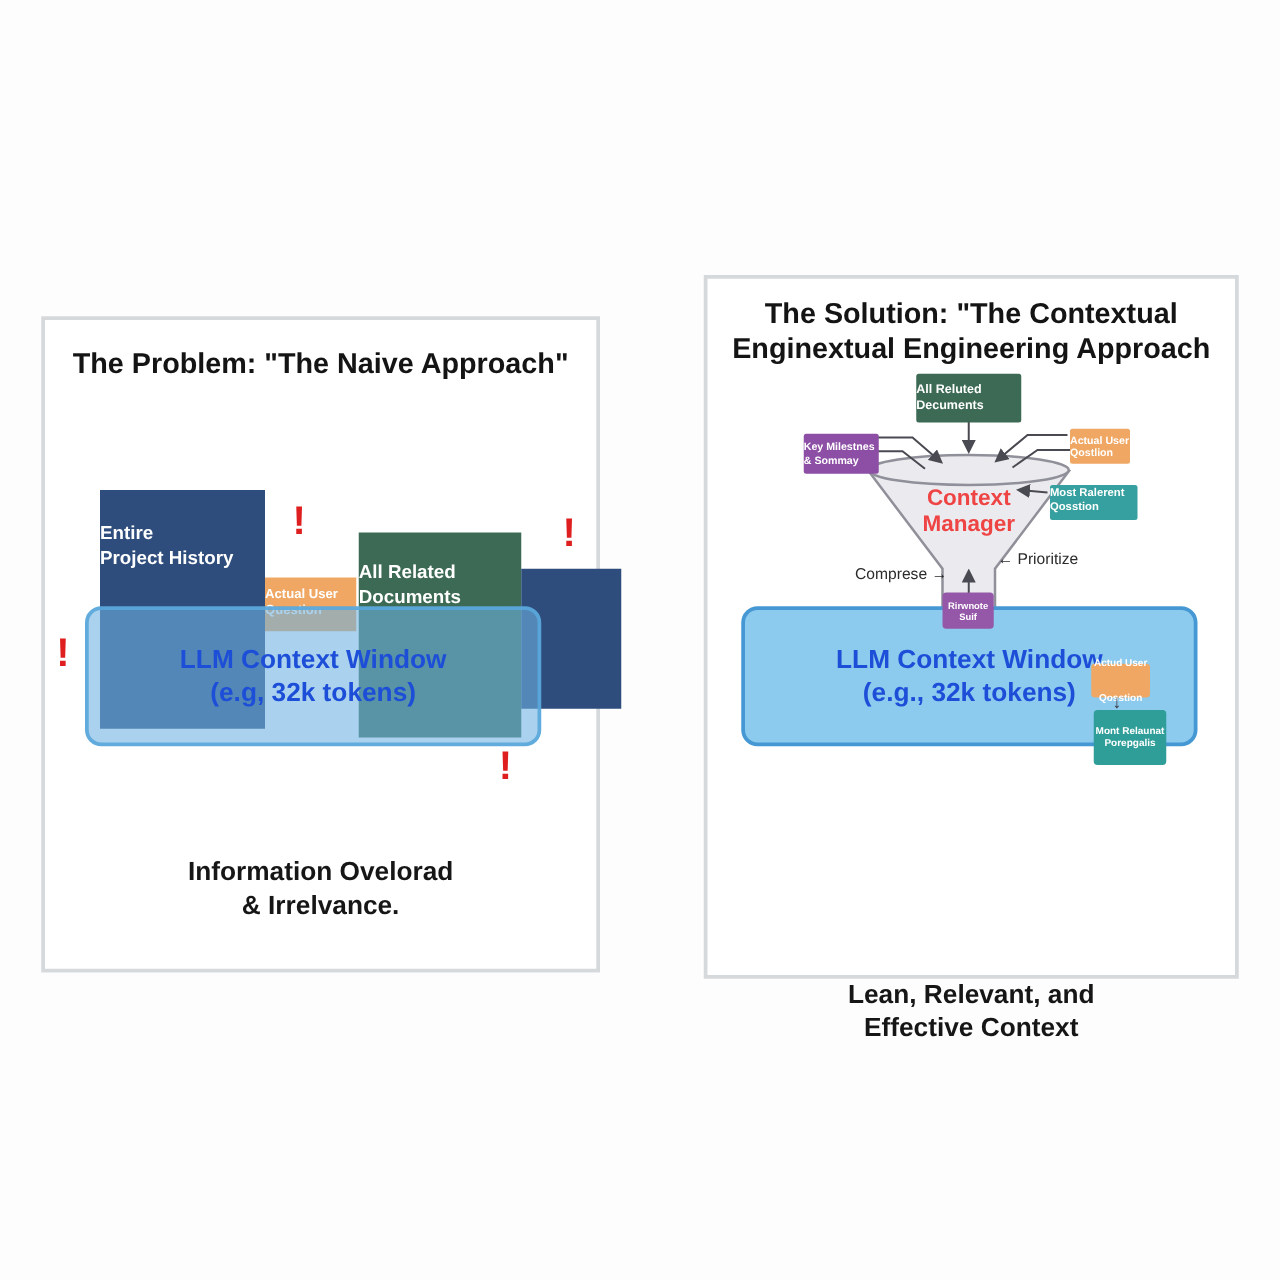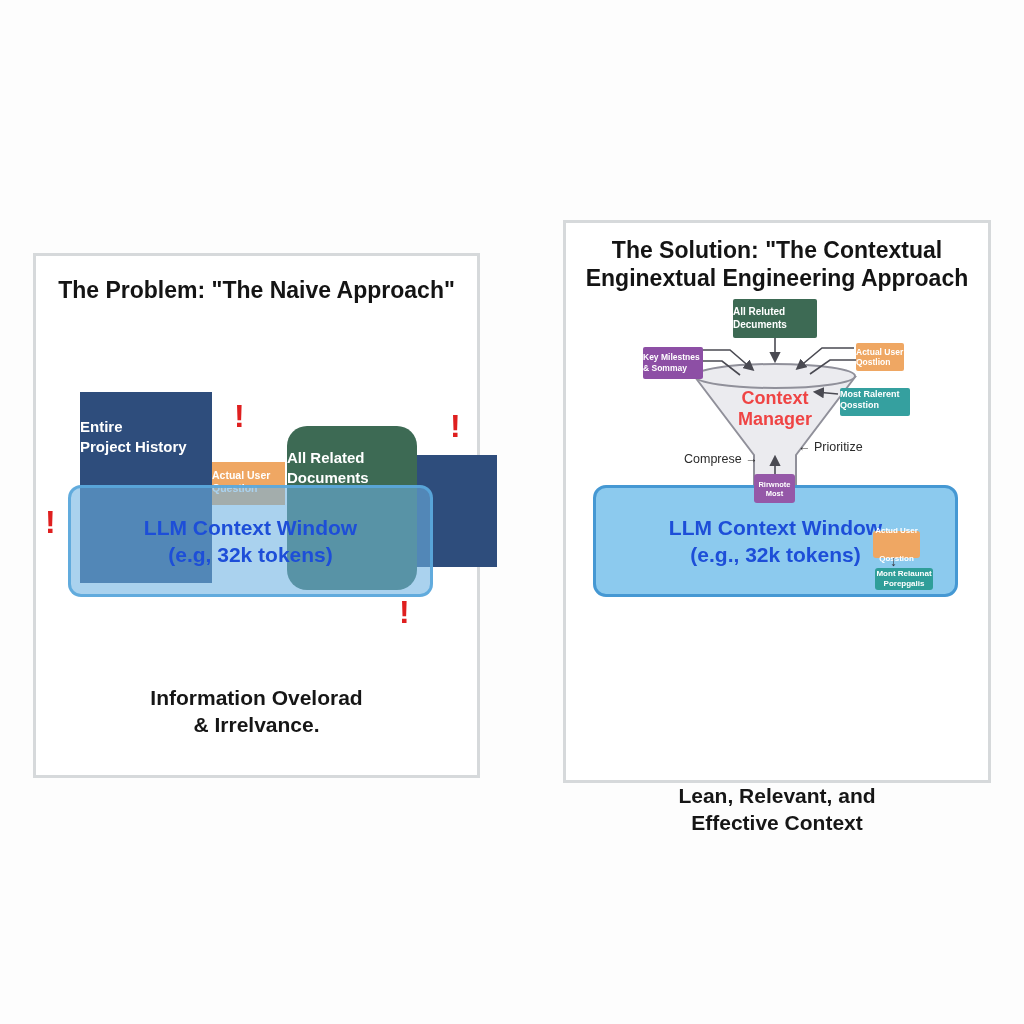--- a/index.html
+++ b/index.html
@@ -19,21 +19,21 @@
   .caption{
     position:absolute;text-align:center;font-weight:bold;color:#161616;
     font-size:21px;line-height:27px;z-index:1;
   }
   .cbox{
     position:absolute;color:#ffffff;font-weight:bold;text-align:left;
     box-sizing:border-box;z-index:2;
   }
   .cbox .line{display:block;}
   .navy{background:#2e4d7c;}
-  .green{background:#3d6a54;border-radius:20px;}
+  .green{background:#3d6a54;}
   .orange{background:#efa763;}
   .purple{background:#8d4fa5;}
   .teal{background:#35a09f;}
   .window{
     position:absolute;box-sizing:border-box;border-radius:13px;
     display:flex;flex-direction:column;align-items:center;justify-content:center;
     color:#1d4ed8;font-weight:bold;text-align:center;z-index:3;
   }
   .window-left{
     background:rgba(108,178,226,0.58);
@@ -159,34 +159,34 @@
 <div class="cbox teal" style="left:840px;top:388px;width:70px;height:28px;font-size:9px;line-height:11px;padding-top:1px;border-radius:2px;z-index:3;">
   <span class="line">Most Ralerent</span>
   <span class="line">Qosstion</span>
 </div>
 
 <div class="small-label" style="left:684px;top:452px;">Comprese →</div>
 <div class="small-label" style="left:798px;top:440px;">← Prioritize</div>
 
 <div class="tinybox" style="left:754px;top:474px;width:41px;height:29px;background:#9558a8;font-size:7.5px;line-height:9px;z-index:4;">
   <span>Rirwnote</span>
-  <span>Most</span>
+  <span>Suif</span>
 </div>
 
 <div class="window window-right" style="left:593px;top:485px;width:365px;height:112px;">
   <span class="l1">LLM Context Window</span>
   <span class="l2">(e.g., 32k tokens)</span>
 </div>
 
 <div class="tinybox" style="left:873px;top:531px;width:47px;height:27px;background:#efa763;font-size:8px;line-height:10px;gap:18px;">
   <span>Actud User</span>
   <span>Qosstion</span>
 </div>
 <div class="down-arrow" style="left:890px;top:553px;">↓</div>
-<div class="tinybox" style="left:875px;top:568px;width:58px;height:22px;background:#2f9e99;font-size:8px;line-height:10px;">
+<div class="tinybox" style="left:875px;top:568px;width:58px;height:44px;background:#2f9e99;font-size:8px;line-height:10px;">
   <span>Mont Relaunat</span>
   <span>Porepgalis</span>
 </div>
 
 <div class="caption" style="left:570px;top:734px;width:414px;margin-top:48px;">
   <span style="display:block;">Lean, Relevant, and</span>
   <span style="display:block;">Effective Context</span>
 </div>
 
 </body></html>

